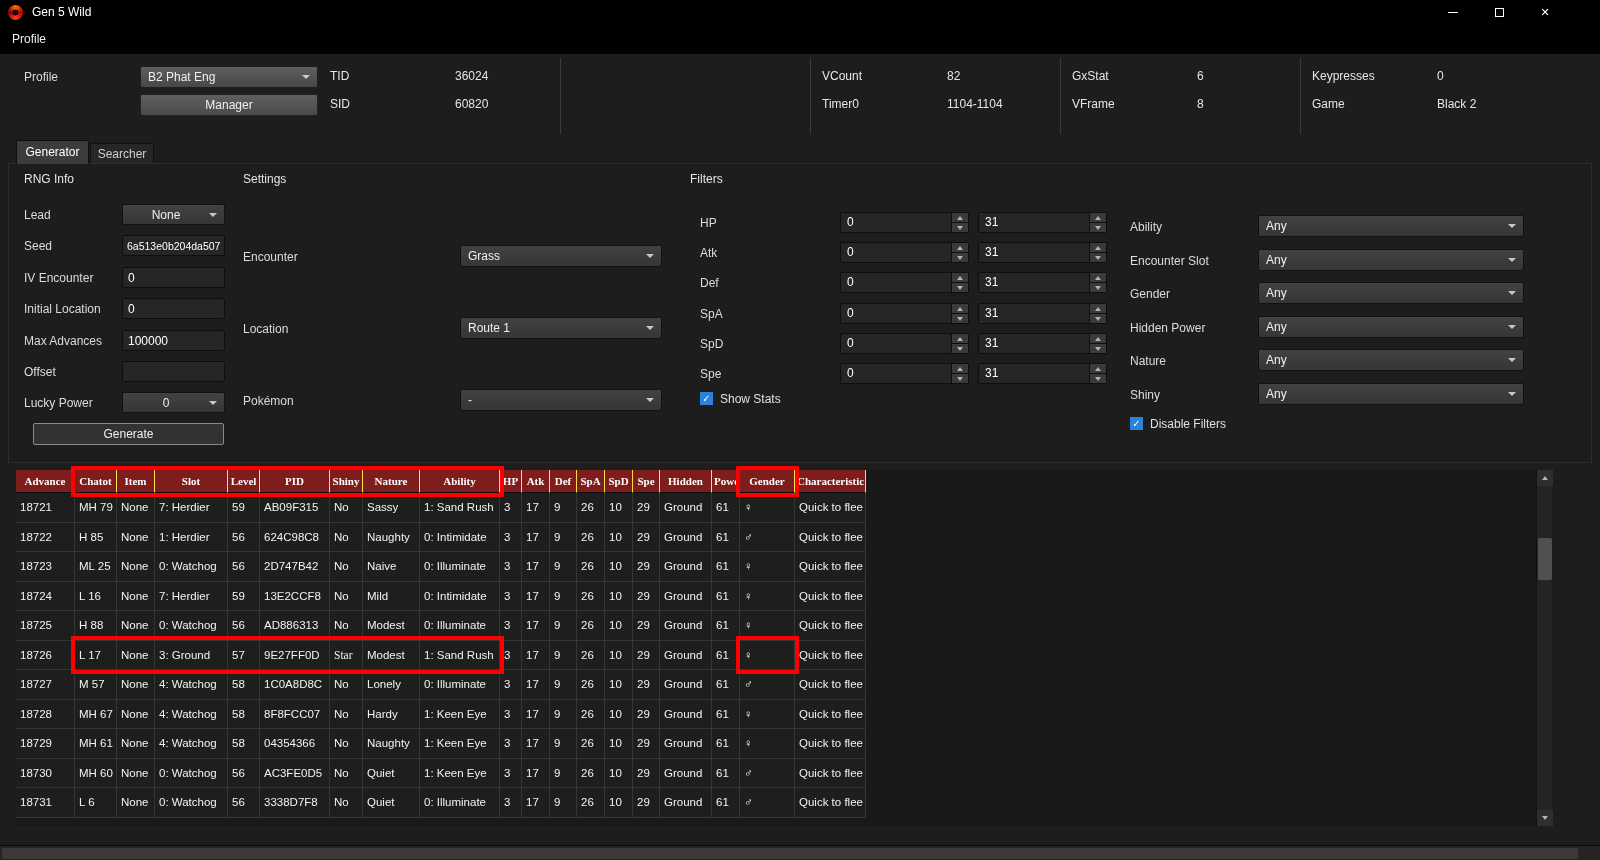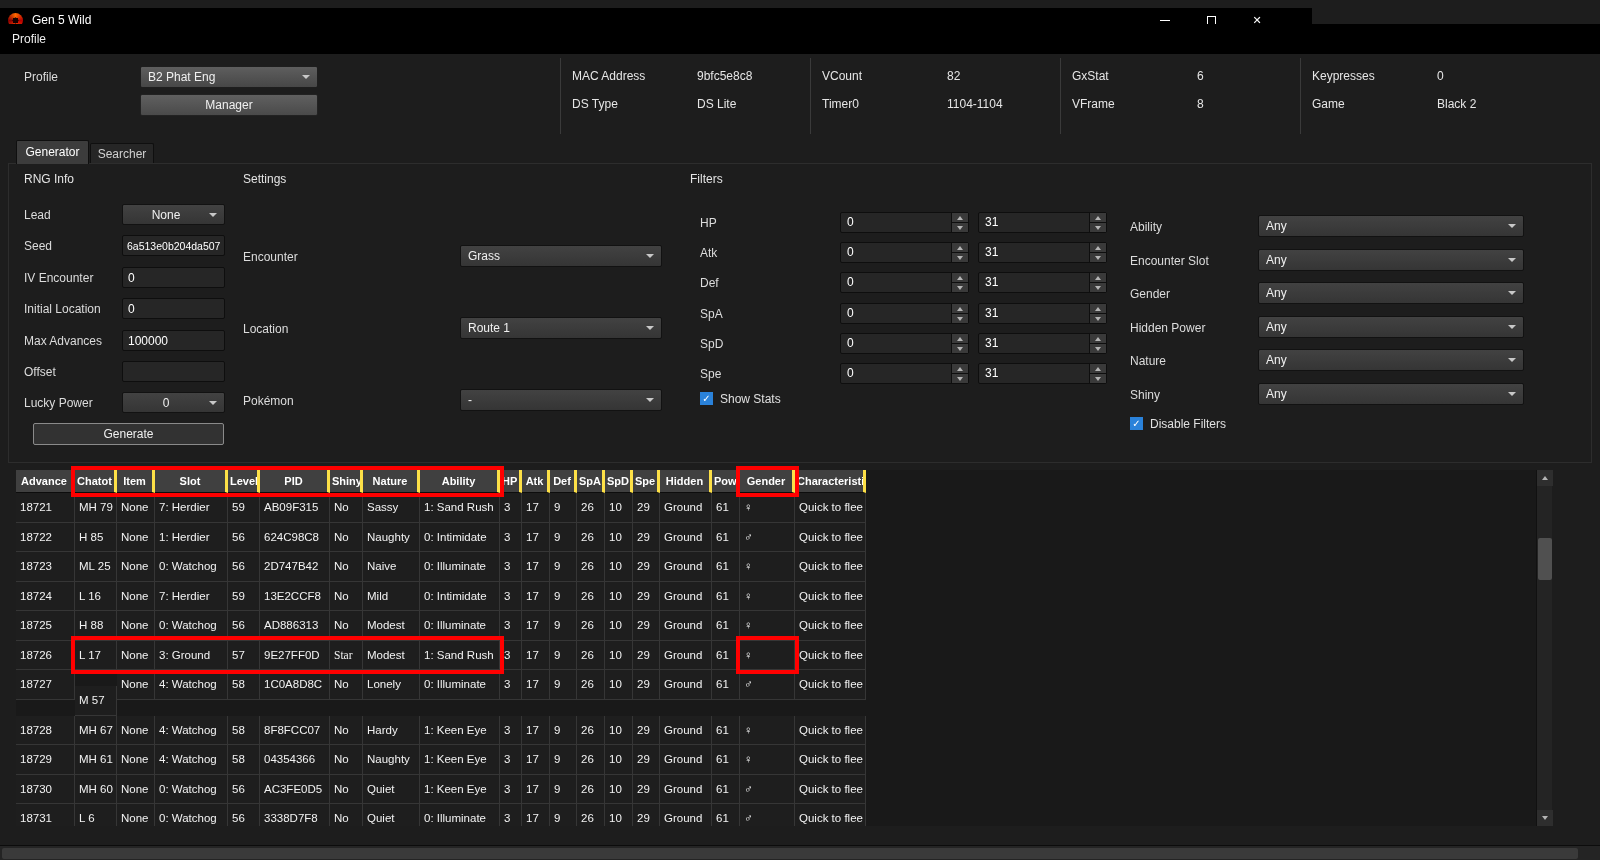--- a/index.html
+++ b/index.html
@@ -2,21 +2,21 @@
 <html style="--accent: #2a82da; --annot: #ff0000;"><head>
 <meta charset="utf-8">
 <style>
   * { margin:0; padding:0; box-sizing:border-box; }
   html,body { background:#000; }
   body { font-family:"Liberation Sans", sans-serif; }
   .screen { position:relative; width:1600px; height:860px; background:#1d1d1d; overflow:hidden; font-size:12px; color:#e6e6e6; }
   .abs { position:absolute; }
 
   
-  .titlebar { position:absolute; left:0; top:0; width:1312px; height:24px; background:#000; display:flex; align-items:center;margin-top:8px; }
+  .titlebar { position:absolute; left:0; top:0; width:1600px; height:24px; background:#000; display:flex; align-items:center; }
   .app-icon { width:15px; height:15px; margin-left:8px; border-radius:50%;
     background: radial-gradient(circle at 50% 50%, #160000 0 27%, rgba(0,0,0,0) 30%),
                 conic-gradient(#ff6a00, #b40000, #ff3c00, #8a0000, #ff6a00); }
   .title-text { margin-left:9px; color:#fff; font-size:12px; }
   .win-btns { position:absolute; right:32px; top:0; height:24px; display:flex; }
   .win-btn { width:46px; height:24px; display:flex; align-items:center; justify-content:center; color:#fff; }
   .glyph-min { width:10px; height:1px; background:#fff; display:block; }
   .glyph-max { width:9px; height:9px; border:1px solid #fff; display:block; }
   .glyph-close { font-size:11px; line-height:1; color:#fff; }
 
@@ -61,22 +61,22 @@
   .tab-panel { position:absolute; border:1px solid #2d2d2d; }
 
   .pgroup { position:absolute; display:grid; grid-template-columns:125px auto; }
   .prow-label,.prow-val { height:28px; line-height:28px; font-size:12px; white-space:nowrap; color:#e6e6e6; }
   .pdiv { position:absolute; width:1px; background:#3a3a3a; }
 
   .results-host { position:absolute; overflow:hidden; background:#191919; }
   .trow { display:flex; }
   .tcell { flex:0 0 auto; height:29.5px; line-height:29px; padding:0 4px; font-size:11.5px; color:#f2f2f2;
     border-right:1px solid #363636; border-bottom:1px solid #363636; background:#1e1e1e; white-space:nowrap; overflow:hidden; }
-  .thead .tcell { height:23px; line-height:22px; font-weight:bold; font-size:11px; text-align:center; background:#404040;
-    border-right:3px solid #fde047; border-bottom:1px solid #0d0d0d; color:#fff; padding:0 2px; }
+  .thead .tcell { height:23px; line-height:22px; font-weight:bold; font-size:11px; text-align:center; background:#7f1d1d;
+    border-right:1px solid #fde047; border-bottom:1px solid #0d0d0d; color:#fff; padding:0 2px;font-family:Liberation Serif, serif; }
 
   .vscroll { position:absolute; background:#242424; border-left:1px solid #111; }
   .sb-btn { position:absolute; left:0; width:16px; height:16px; background:#2e2e2e; display:flex; align-items:center; justify-content:center; }
   .sb-top { top:0; } .sb-bottom { bottom:0; }
   .sb-handle { position:absolute; left:1px; width:14px; background:#505050; border-radius:2px; }
 
   .bottom-strip { position:absolute; left:0; top:845px; width:1600px; height:15px; background:#242424; border-top:1px solid #0c0c0c; }
   .hthumb { position:absolute; left:2px; top:2px; height:11px; width:1576px; background:#3a3a3a; border-radius:2px; }
 
   .annot { position:absolute; border:4px solid var(--annot,#ff0000); z-index:10; pointer-events:none; }
@@ -106,25 +106,25 @@
     <span class="menu-item">Profile</span>
   </div>
 
   <span class="label abs" style="left:24px;top:70px">Profile</span>
   <div class="combo light" style="left:140px;top:66px;width:178px;height:22px">
     <span class="combo-text">B2 Phat Eng</span>
     <span class="combo-arrow"></span>
   </div>
   <div class="btn light" style="left:140px;top:94px;width:178px;height:22px">Manager</div>
 
-  <div class="pgroup" style="left:572px;top:62px">
-    <span class="prow-label">MAC Address</span>
-    <span class="prow-val">9bfc5e8c8</span>
-    <span class="prow-label">DS Type</span>
-    <span class="prow-val">DS Lite</span>
+  <div class="pgroup" style="left:330px;top:62px">
+    <span class="prow-label">TID</span>
+    <span class="prow-val">36024</span>
+    <span class="prow-label">SID</span>
+    <span class="prow-val">60820</span>
   </div>
   <div class="pgroup" style="left:822px;top:62px">
     <span class="prow-label">VCount</span>
     <span class="prow-val">82</span>
     <span class="prow-label">Timer0</span>
     <span class="prow-val">1104-1104</span>
   </div>
   <div class="pgroup" style="left:1072px;top:62px">
     <span class="prow-label">GxStat</span>
     <span class="prow-val">6</span>
@@ -516,21 +516,21 @@
           <span class="tcell" style="width: 28px;">26</span>
           <span class="tcell" style="width: 28px;">10</span>
           <span class="tcell" style="width: 27px;">29</span>
           <span class="tcell" style="width: 52px;">Ground</span>
           <span class="tcell" style="width: 28px;">61</span>
           <span class="tcell" style="width: 55px;">♀</span>
           <span class="tcell" style="width: 71px;">Quick to flee</span>
         </div>
         <div class="trow">
           <span class="tcell" style="width: 59px;">18727</span>
-          <span class="tcell" style="width: 42px; margin-top: 16px;">M 57</span>
+          <span class="tcell" style="width: 42px;">M 57</span>
           <span class="tcell" style="width: 38px;">None</span>
           <span class="tcell" style="width: 73px;">4: Watchog</span>
           <span class="tcell" style="width: 32px;">58</span>
           <span class="tcell" style="width: 70px;">1C0A8D8C</span>
           <span class="tcell" style="width: 33px;">No</span>
           <span class="tcell" style="width: 57px;">Lonely</span>
           <span class="tcell" style="width: 80px;">0: Illuminate</span>
           <span class="tcell" style="width: 22px;">3</span>
           <span class="tcell" style="width: 28px;">17</span>
           <span class="tcell" style="width: 27px;">9</span>

